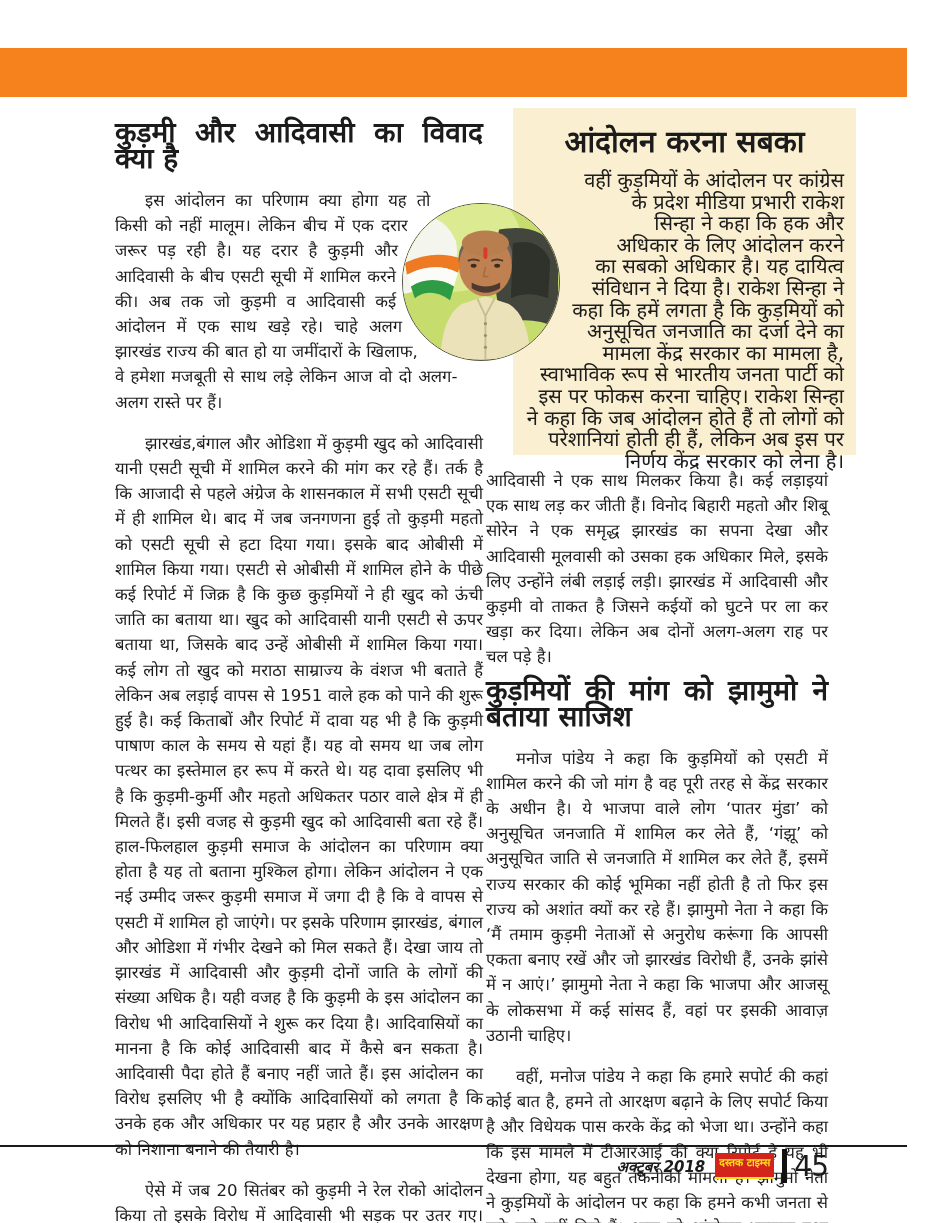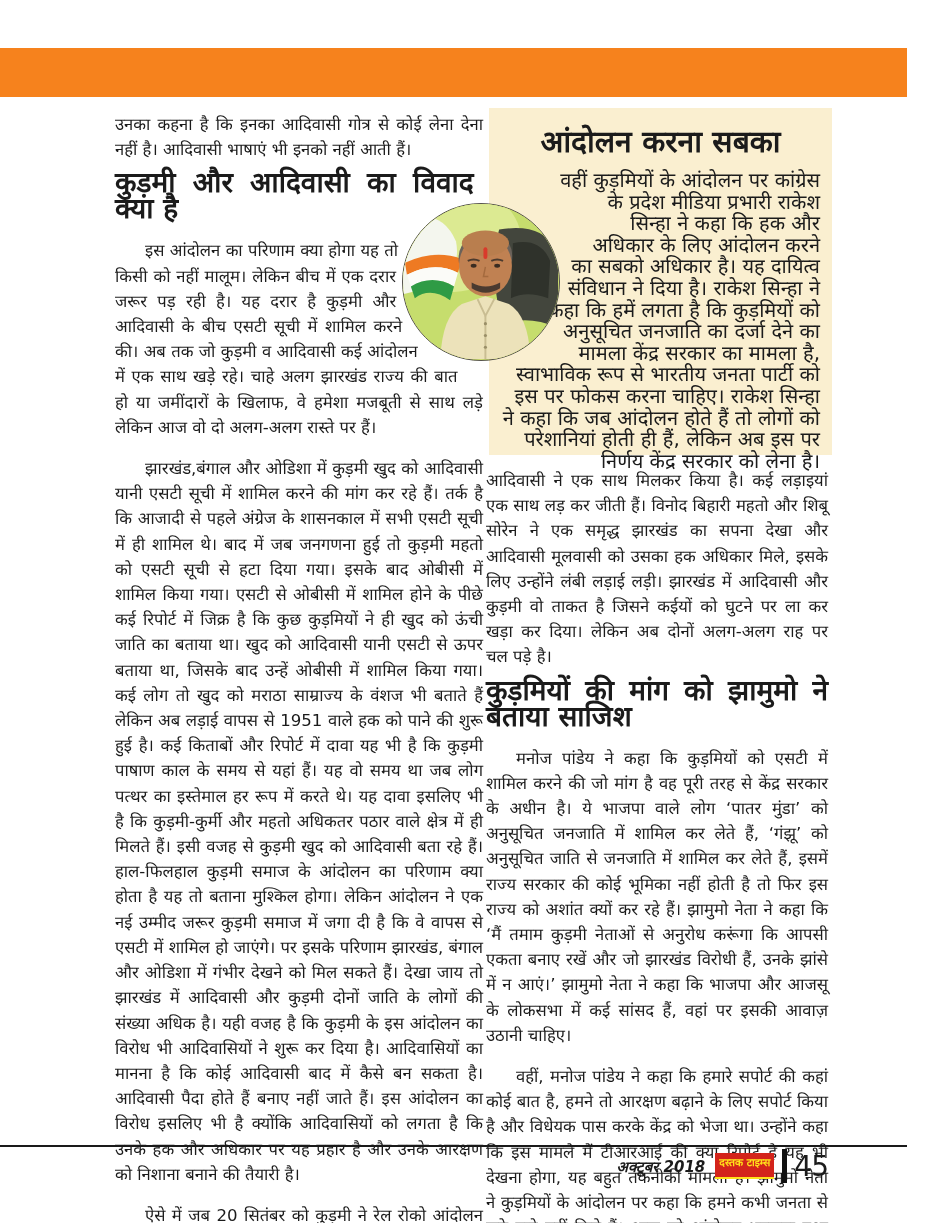--- a/index.html
+++ b/index.html
@@ -16,21 +16,21 @@
   p.ind{text-indent:30px;margin-top:16px;}
   h2.sec{font-size:28px;line-height:26px;margin:8px 0 4px 0;font-weight:bold;}
 
   
   .cutout-left{float:right;width:104px;height:254px;
                shape-outside:circle(86px at 103px 170px);}
   .cutout-right{float:left;width:74px;height:160px;
                shape-outside:circle(87px at -17px 70px);}
 
   
-  .hbox{position:absolute;left:489px;top:108px;width:343px;height:347px;
+  .hbox{position:absolute;left:513px;top:108px;width:343px;height:347px;
         background:var(--highlight-box-bg,#FAEFD0);box-sizing:border-box;padding:10px 12px;}
   .hbox-title{text-align:center;font-weight:bold;font-size:30px;line-height:39px;margin-top:4px;}
   .hbox-body{margin-top:9px;font-size:20px;line-height:21.6px;text-align:right;}
 
   
   .photo{position:absolute;left:402px;top:203px;width:158px;height:158px;border-radius:50%;
          overflow:hidden;border:1.5px solid #55524d;box-sizing:border-box;background:#cfe070;}
 
   
   .footer-rule{position:absolute;left:0;top:1145px;width:907px;height:2px;background:#1a1a1a;}
@@ -42,21 +42,20 @@
   .f-bar{margin-left:8px;width:5px;height:34px;background:#111;}
   .f-page{margin-left:7px;font-size:28px;font-weight:normal;letter-spacing:-1px;}
 </style>
 </head>
 <body>
 
 <div class="banner"></div>
 
 <div class="col-left">
   <div class="cutout-left"></div>
-  <p>उनका कहना है कि इनका आदिवासी गोत्र से कोई लेना देना नहीं है। आदिवासी भाषाएं भी इनको नहीं आती हैं।</p>
   <h2 class="sec">कुड़मी और आदिवासी का विवाद क्या है</h2>
   <p class="ind">इस आंदोलन का परिणाम क्या होगा यह तो किसी को नहीं मालूम। लेकिन बीच में एक दरार जरूर पड़ रही है। यह दरार है कुड़मी और आदिवासी के बीच एसटी सूची में शामिल करने की। अब तक जो कुड़मी व आदिवासी कई आंदोलन में एक साथ खड़े रहे। चाहे अलग झारखंड राज्य की बात हो या जमींदारों के खिलाफ, वे हमेशा मजबूती से साथ लड़े लेकिन आज वो दो अलग-अलग रास्ते पर हैं।</p>
   <p class="ind">झारखंड,बंगाल और ओडिशा में कुड़मी खुद को आदिवासी यानी एसटी सूची में शामिल करने की मांग कर रहे हैं। तर्क है कि आजादी से पहले अंग्रेज के शासनकाल में सभी एसटी सूची में ही शामिल थे। बाद में जब जनगणना हुई तो कुड़मी महतो को एसटी सूची से हटा दिया गया। इसके बाद ओबीसी में शामिल किया गया। एसटी से ओबीसी में शामिल होने के पीछे कई रिपोर्ट में जिक्र है कि कुछ कुड़मियों ने ही खुद को ऊंची जाति का बताया था। खुद को आदिवासी यानी एसटी से ऊपर बताया था, जिसके बाद उन्हें ओबीसी में शामिल किया गया। कई लोग तो खुद को मराठा साम्राज्य के वंशज भी बताते हैं लेकिन अब लड़ाई वापस से 1951 वाले हक को पाने की शुरू हुई है। कई किताबों और रिपोर्ट में दावा यह भी है कि कुड़मी पाषाण काल के समय से यहां हैं। यह वो समय था जब लोग पत्थर का इस्तेमाल हर रूप में करते थे। यह दावा इसलिए भी है कि कुड़मी-कुर्मी और महतो अधिकतर पठार वाले क्षेत्र में ही मिलते हैं। इसी वजह से कुड़मी खुद को आदिवासी बता रहे हैं। हाल-फिलहाल कुड़मी समाज के आंदोलन का परिणाम क्या होता है यह तो बताना मुश्किल होगा। लेकिन आंदोलन ने एक नई उम्मीद जरूर कुड़मी समाज में जगा दी है कि वे वापस से एसटी में शामिल हो जाएंगे। पर इसके परिणाम झारखंड, बंगाल और ओडिशा में गंभीर देखने को मिल सकते हैं। देखा जाय तो झारखंड में आदिवासी और कुड़मी दोनों जाति के लोगों की संख्या अधिक है। यही वजह है कि कुड़मी के इस आंदोलन का विरोध भी आदिवासियों ने शुरू कर दिया है। आदिवासियों का मानना है कि कोई आदिवासी बाद में कैसे बन सकता है। आदिवासी पैदा होते हैं बनाए नहीं जाते हैं। इस आंदोलन का विरोध इसलिए भी है क्योंकि आदिवासियों को लगता है कि उनके हक और अधिकार पर यह प्रहार है और उनके आरक्षण को निशाना बनाने की तैयारी है।</p>
   <p class="ind">ऐसे में जब 20 सितंबर को कुड़मी ने रेल रोको आंदोलन किया तो इसके विरोध में आदिवासी भी सड़क पर उतर गए। खूब हंगामा हुआ। विभिन्न आदिवासी संगठन के लोगों ने राजभवन पहुंच कर हुंकार भरा तो कई ने विरोध मार्च निकाल कर चेतावनी दी कि अगर कुड़मी आदिवासी में शामिल होगा तो अंजाम बुरा होगा। ऐसे में लड़ाई यहीं नहीं रुकने वाली है। कुड़मी और आदिवासी के बीच टकराव आगे भी देखने को मिल सकता है। लेकिन झारखंड के लिए यह सही संकेत नहीं है। इस राज्य में अधिकतर आंदोलन कुड़मी</p>
 </div>
 
 <div class="hbox">
   <div class="hbox-title">
     <div>आंदोलन करना सबका</div>
   </div>

